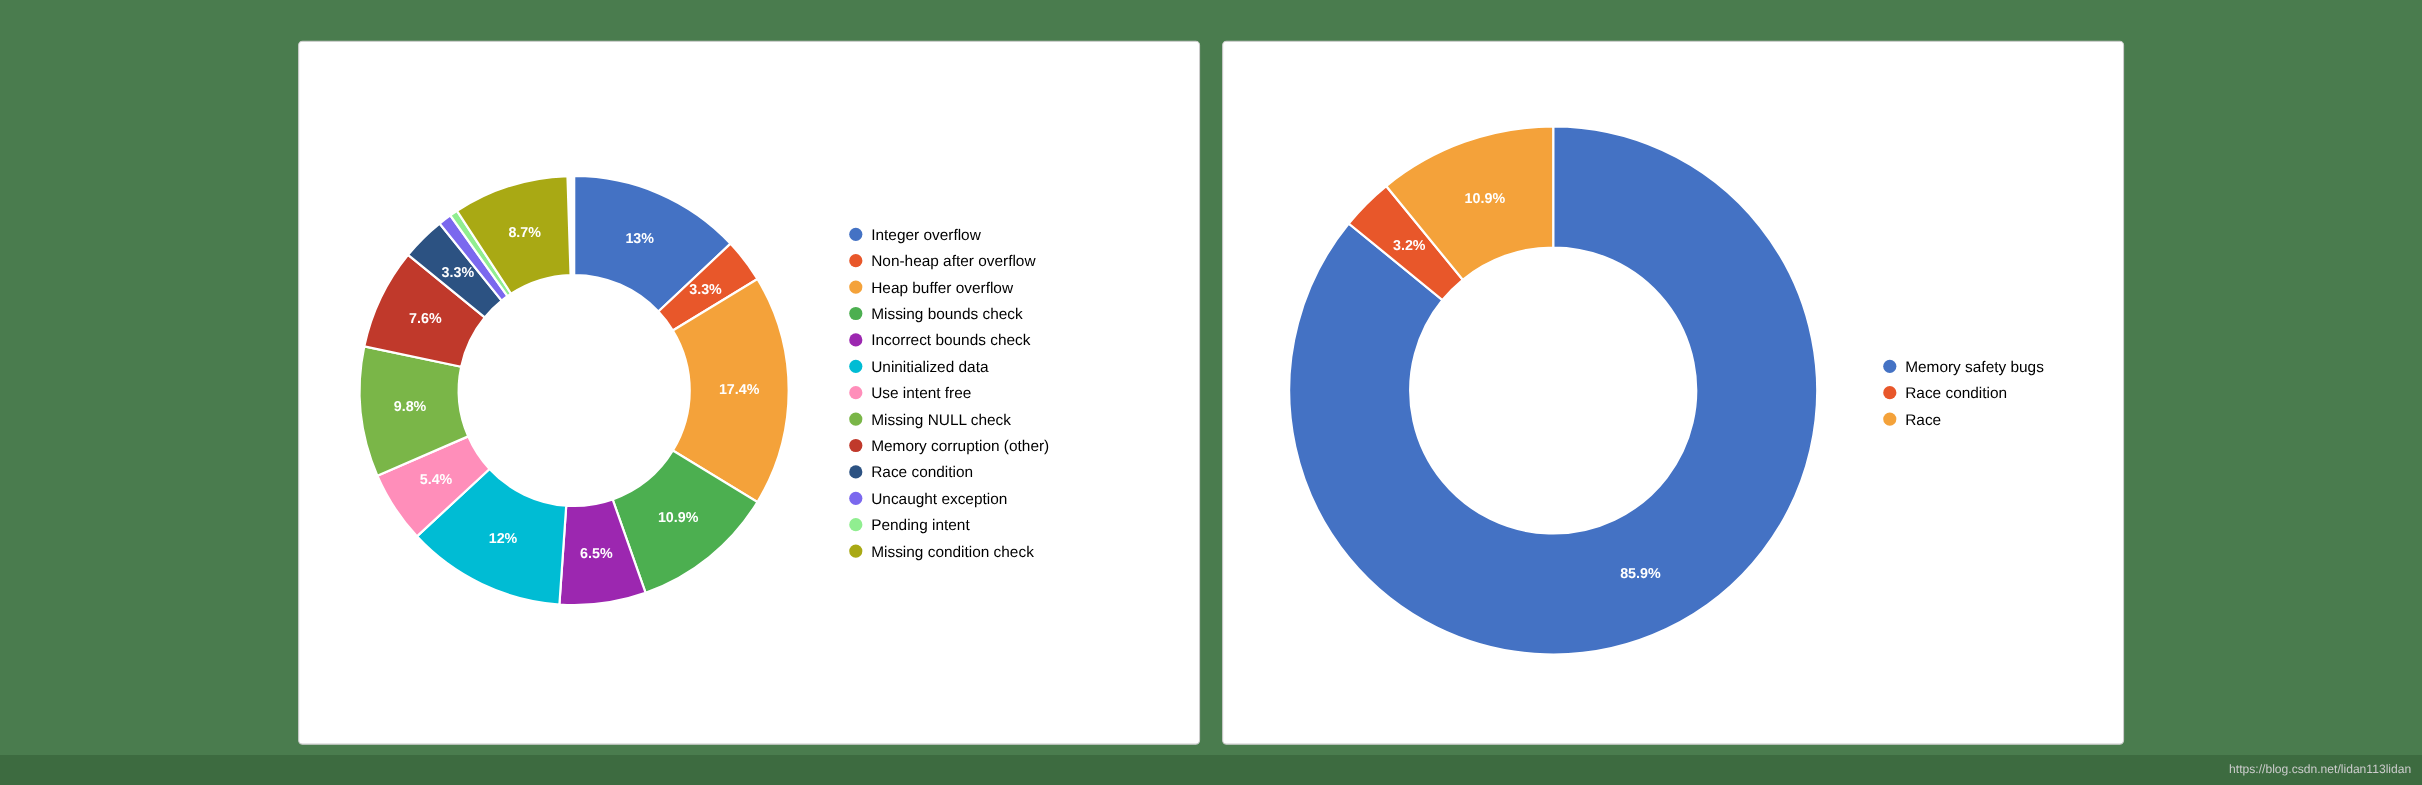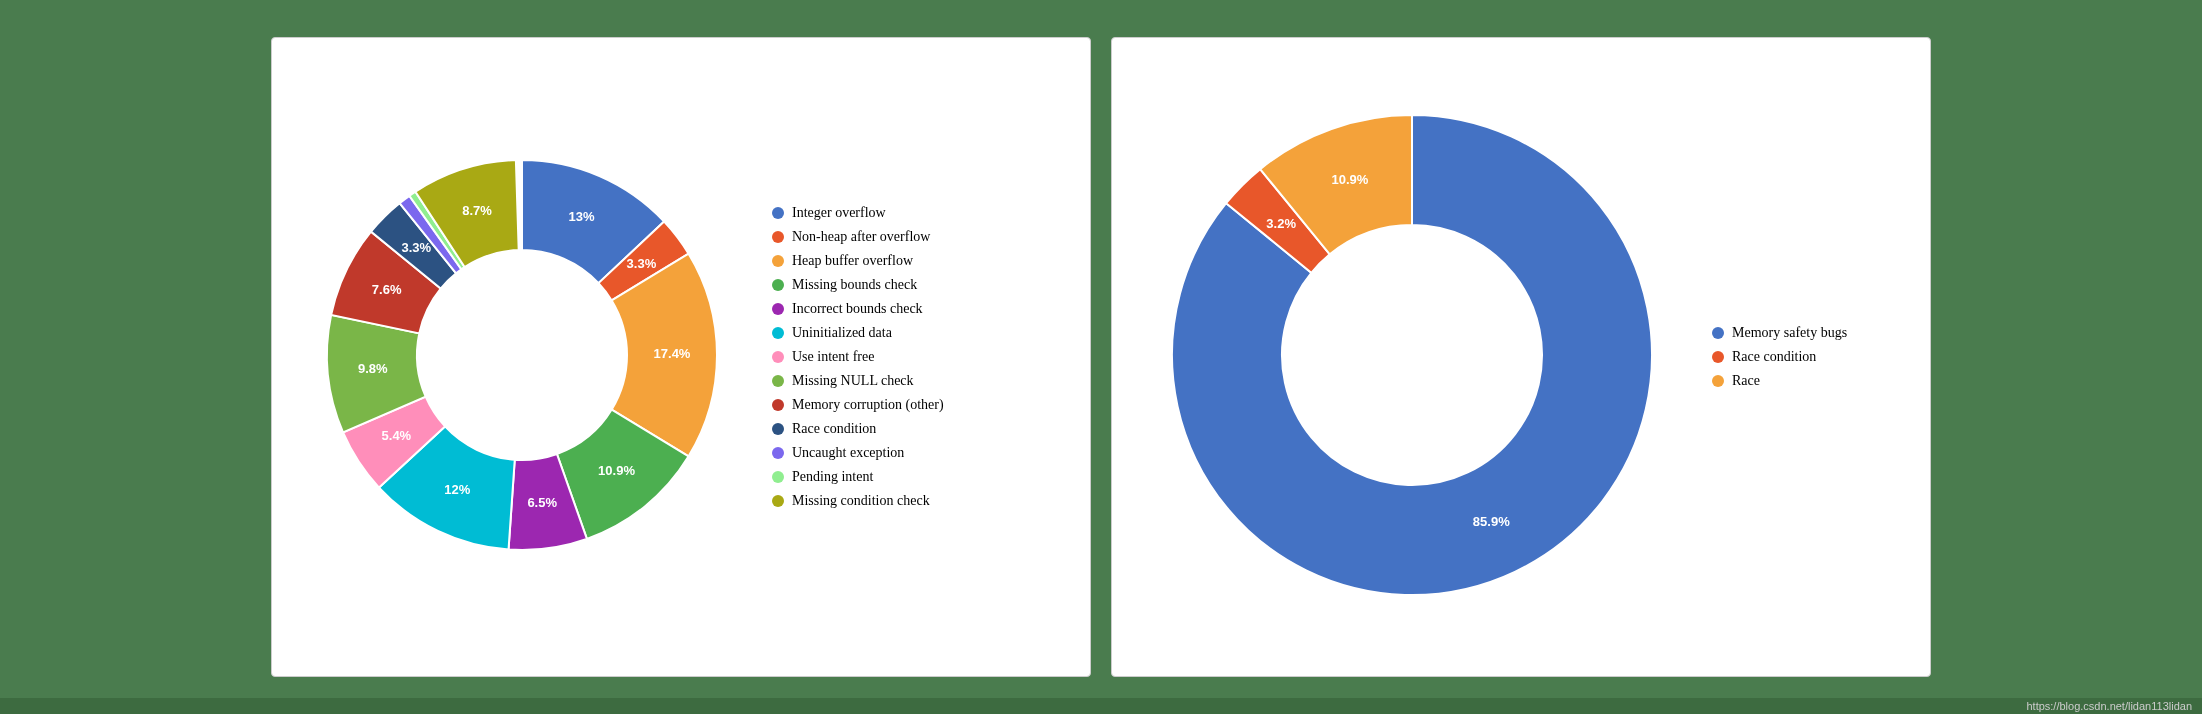--- a/index.html
+++ b/index.html
@@ -47,34 +47,33 @@
     .legend {
       display: flex;
       flex-direction: column;
       gap: 8px;
       font-size: 14px;
     }
     .legend-item {
       display: flex;
       align-items: center;
       gap: 8px;
-      font-family: Liberation Serif, serif;
     }
     .legend-dot {
       width: 12px;
       height: 12px;
       border-radius: 50%;
       flex-shrink: 0;
     }
     .footer-bar {
       position: fixed;
       bottom: 0;
       left: 0;
       right: 0;
-      height: 16px;
+      height: 28px;
       background: #3d6b40;
       display: flex;
       align-items: center;
       justify-content: flex-end;
       padding-right: 10px;
       font-size: 11px;
       color: #ccc;
     }
   </style>
 </head>

